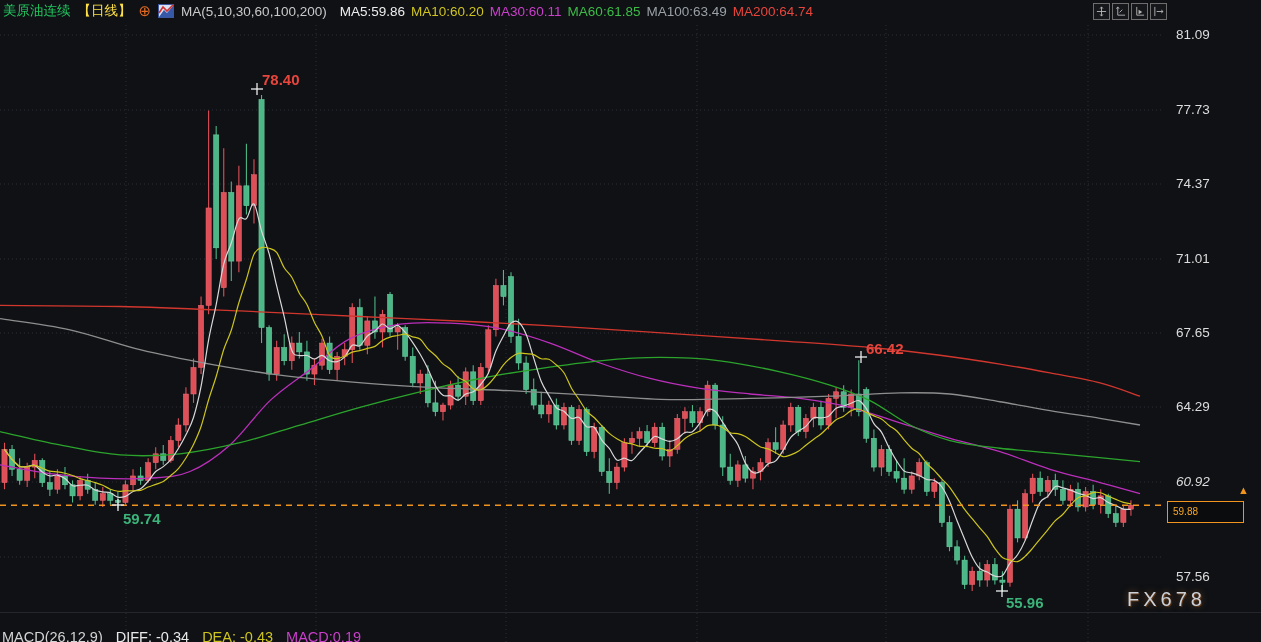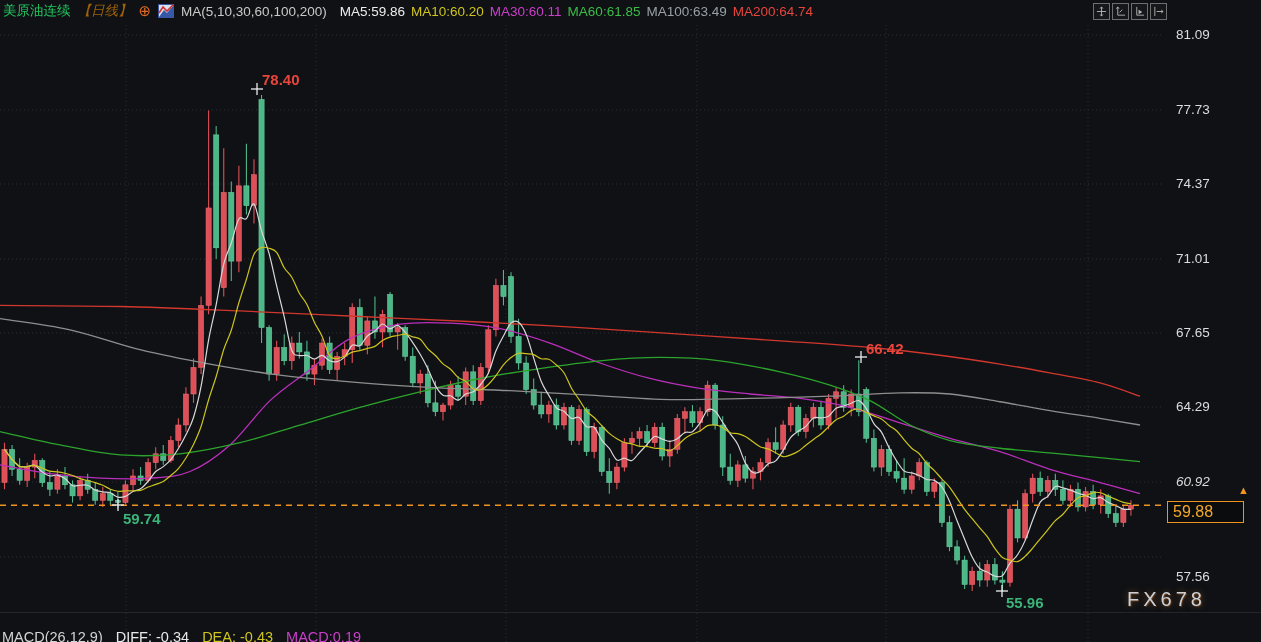--- a/index.html
+++ b/index.html
@@ -2,30 +2,30 @@
 <html><head>
 <meta charset="utf-8">
 <style>
   html,body{margin:0;padding:0;background:#0f1115;}
   #stage{position:relative;width:1261px;height:642px;background:#0f1115;overflow:hidden;
          font-family:"Liberation Sans","DejaVu Sans",sans-serif;}
   #chart-svg{position:absolute;left:0;top:0;}
   #topbar{position:absolute;left:3px;top:2px;display:flex;align-items:center;gap:7px;
           font-size:13.5px;white-space:nowrap;z-index:5;}
   .sym{color:#22c55e;}
-  .per{color:#a16207;font-style:italic;}
+  .per{color:#fde047;}
   .target{color:#e06a22;font-size:15px;line-height:14px;}
   .ma-group{color:#c9c9c9;text-align:right;}
   .ma-val{margin-left:6px;}
   #toolbar{position:absolute;left:1093px;top:3px;display:flex;gap:2px;z-index:5;}
   .tbtn{width:15px;height:15px;border:1px solid #6e6e6e;background:#16171b;display:flex;
         align-items:center;justify-content:center;}
   #axis-labels div{position:absolute;left:1176px;color:#dcdcdc;font-size:13.5px;line-height:16px;z-index:4;}
   #price-tag{position:absolute;left:1167px;top:501px;width:70px;height:20px;border:1.5px solid #f0941f;
-             background:#0b0c0e;color:#f5a728;font-size:16px;line-height:20px;padding-left:5px;z-index:6;}
+             background:#0b0c0e;color:#f5a728;font-size:10px;line-height:20px;padding-left:5px;z-index:6;}
   #price-arrow{position:absolute;left:1238px;top:484px;color:#f0941f;font-size:11px;z-index:6;}
   #sep{position:absolute;left:0;top:612px;width:1261px;height:1px;background:#24262c;}
   #footer{position:absolute;left:2px;top:629px;font-size:14.5px;white-space:nowrap;z-index:5;}
   #footer span{margin-right:9px;}
   .f-label{color:#d4d4d4;}
   .f-diff{color:#e8e8e8;}
   .f-dea{color:#cdc41e;}
   .f-macd{color:#cc3ecc;}
   #watermark{position:absolute;left:1127px;top:588px;font-size:20px;color:#ccd1d8;letter-spacing:4px;
              text-shadow:0 0 7px rgba(225,130,40,.5),1px 1px 0 rgba(150,80,25,.45);z-index:3;}

